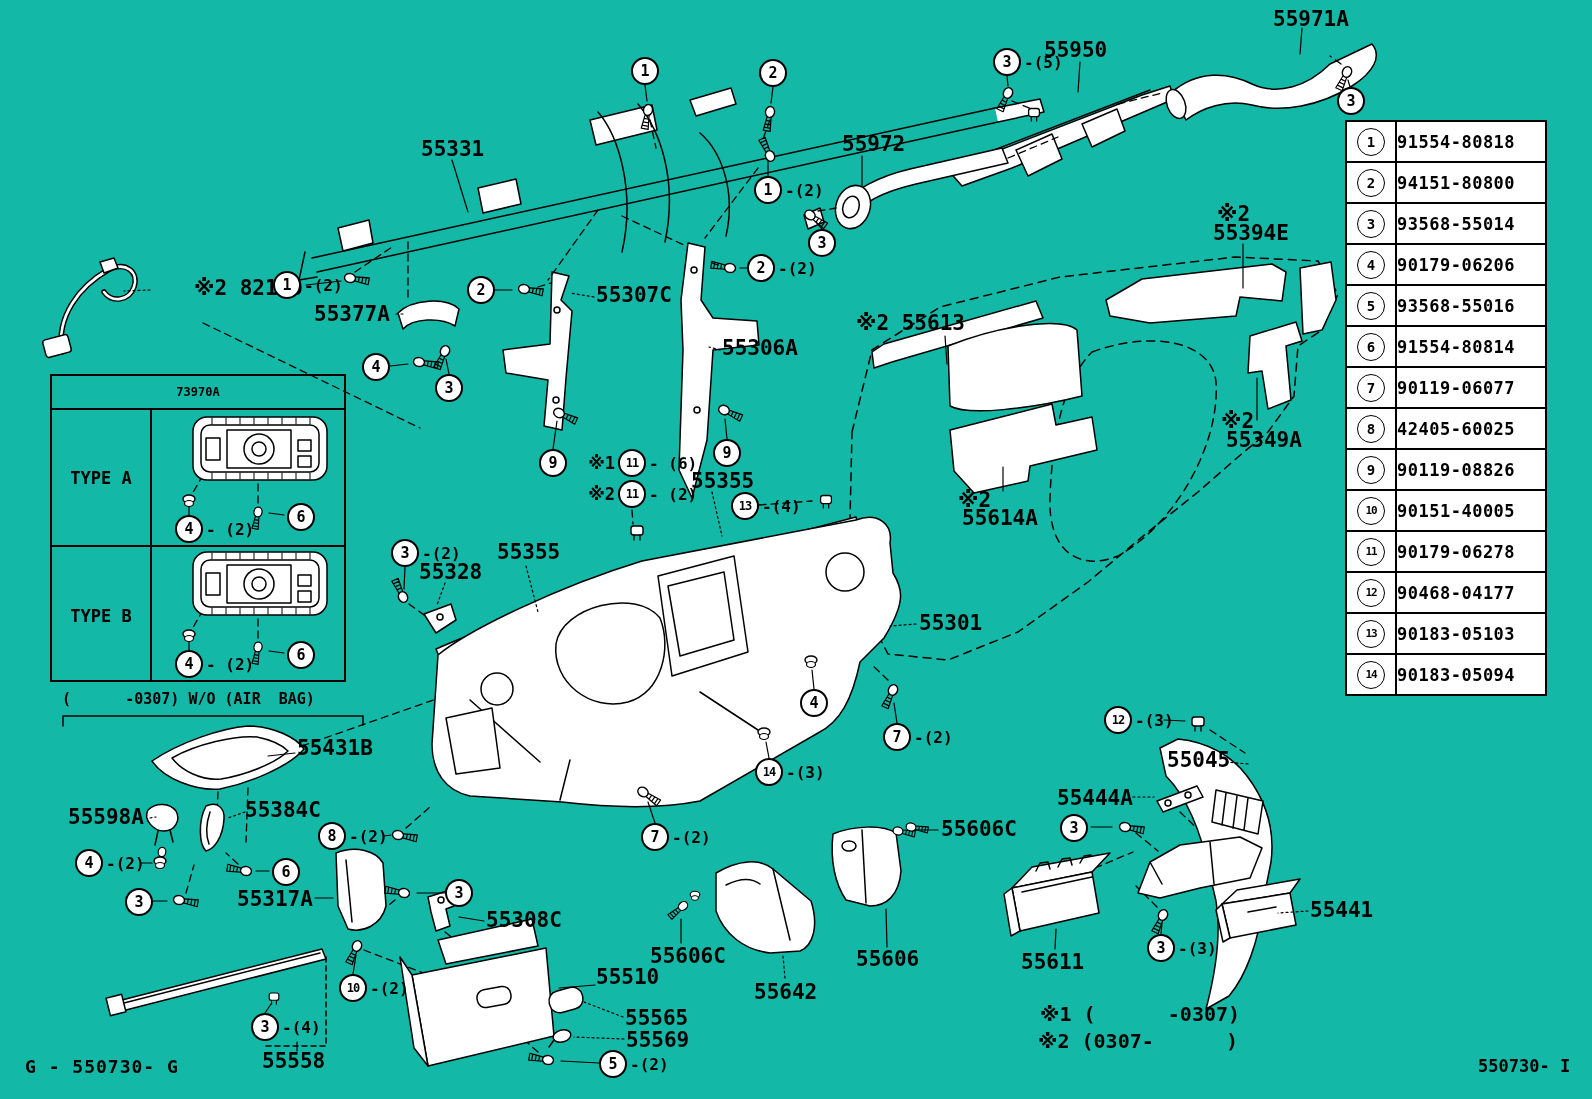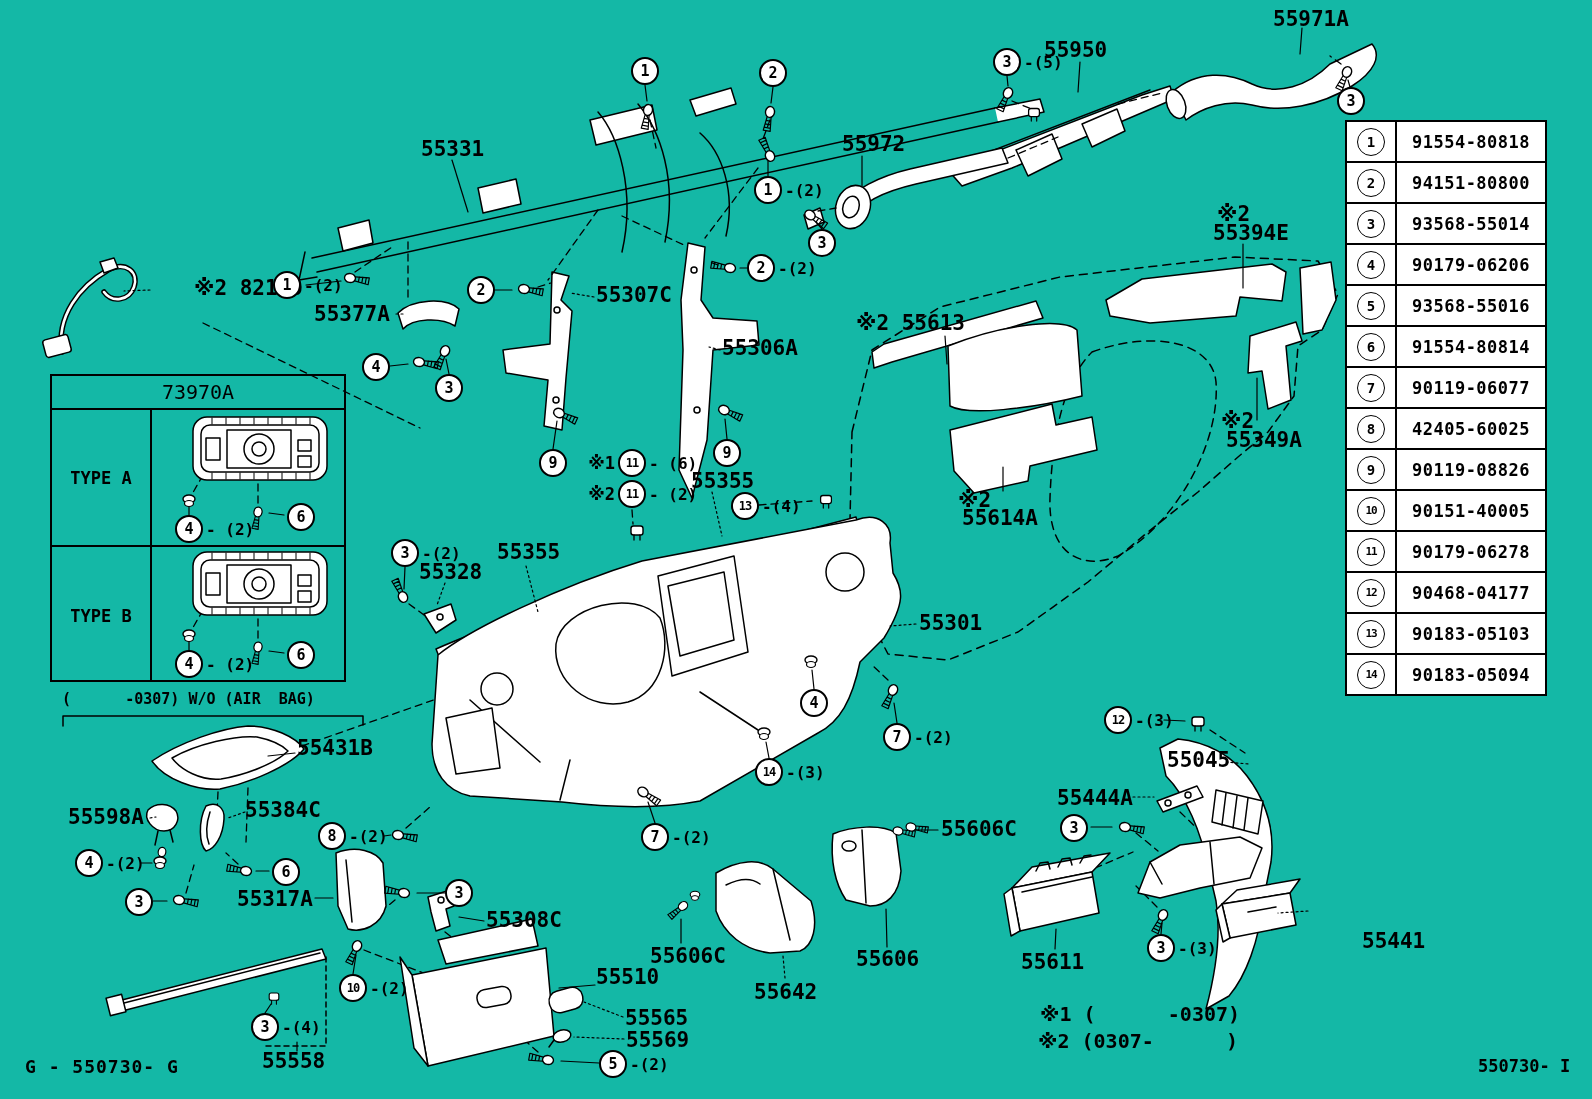--- a/index.html
+++ b/index.html
@@ -8,25 +8,25 @@
   #art{position:absolute;left:0;top:0;}
   .plabel{position:absolute;font-weight:bold;font-size:21px;line-height:1.05;white-space:pre;font-family:"DejaVu Sans Mono","DejaVu Sans",monospace;}
   .callout{position:absolute;}
   .circ{display:flex;align-items:center;justify-content:center;width:28px;height:28px;border:2px solid #000;border-radius:50%;font-weight:bold;font-size:15px;background:#fff;box-sizing:border-box;font-family:"DejaVu Sans Mono","DejaVu Sans",monospace;}
   .circ.two{font-size:12px;letter-spacing:-1px;}
   .suf{position:absolute;left:31px;top:50%;transform:translateY(-50%);font-weight:bold;font-size:16px;white-space:pre;}
   .pre{position:absolute;right:31px;top:50%;transform:translateY(-50%);font-weight:bold;font-size:17px;white-space:pre;}
   #parts-table{position:absolute;left:1345px;top:120px;border-collapse:collapse;background:#fff;}
   #parts-table td{border:2px solid #000;height:39px;padding:0;}
   #parts-table td.cno{width:48px;text-align:center;}
-  #parts-table td.cpart{width:148px;text-align:center;font-weight:bold;font-size:17px;letter-spacing:.5px;}
+  #parts-table td.cpart{width:148px;font-weight:bold;font-size:17px;letter-spacing:.5px;}
   .tcirc{display:inline-flex;align-items:center;justify-content:center;width:26px;height:26px;border:1.6px solid #000;border-radius:50%;font-weight:bold;font-size:14px;}
   .tcirc.two{font-size:11px;letter-spacing:-1px;}
   #type-box{position:absolute;left:50px;top:374px;width:296px;height:308px;border:2px solid #000;box-sizing:border-box;}
-  .tb-header{position:absolute;left:0;top:0;right:0;height:32px;border-bottom:2px solid #000;display:flex;align-items:center;justify-content:center;font-size:20px;font-weight:normal;}
+  .tb-header{position:absolute;left:0;top:0;right:0;height:32px;border-bottom:2px solid #000;display:flex;align-items:center;justify-content:center;font-size:12px;font-weight:bold;}
   .tb-colline{position:absolute;left:98px;top:32px;bottom:0;border-left:2px solid #000;}
   .tb-rowline{position:absolute;left:0;right:0;top:169px;border-top:2px solid #000;}
   .tb-type{position:absolute;left:0;width:98px;text-align:center;font-size:17px;font-weight:bold;}
   .wo-caption{position:absolute;left:62px;top:690px;font-size:15px;font-weight:bold;white-space:pre;}
   .note{position:absolute;font-size:20px;font-weight:bold;white-space:pre;}
   #note-1{left:1040px;top:1002px;}
   #note-2{left:1038px;top:1029px;}
   .footer{position:absolute;font-weight:bold;}
   #footer-left{left:25px;top:1056px;font-size:18px;letter-spacing:1px;}
   #footer-right{left:1478px;top:1056px;font-size:17px;}
@@ -374,21 +374,21 @@
       <div class="plabel" style="left: 625px; top: 1007px;">55565</div>
       <div class="plabel" style="left: 626px; top: 1029px;">55569</div>
       <div class="plabel" style="left: 262px; top: 1050px;">55558</div>
       <div class="plabel" style="left: 650px; top: 945px;">55606C</div>
       <div class="plabel" style="left: 754px; top: 981px;">55642</div>
       <div class="plabel" style="left: 856px; top: 948px;">55606</div>
       <div class="plabel" style="left: 941px; top: 818px;">55606C</div>
       <div class="plabel" style="left: 1167px; top: 749px;">55045</div>
       <div class="plabel" style="left: 1057px; top: 787px;">55444A</div>
       <div class="plabel" style="left: 1021px; top: 951px;">55611</div>
-      <div class="plabel" style="left: 1362px; top: 899px; margin-top: 31px;">55441</div>
+      <div class="plabel" style="left: 1310px; top: 899px;">55441</div>
     </div>
 
   <div id="callouts-layer">
       <div class="callout" style="left: 631px; top: 57px;">
         <span class="circ">1</span>
       </div>
       <div class="callout" style="left: 759px; top: 59px;">
         <span class="circ">2</span>
       </div>
       <div class="callout" style="left: 754px; top: 176px;">

